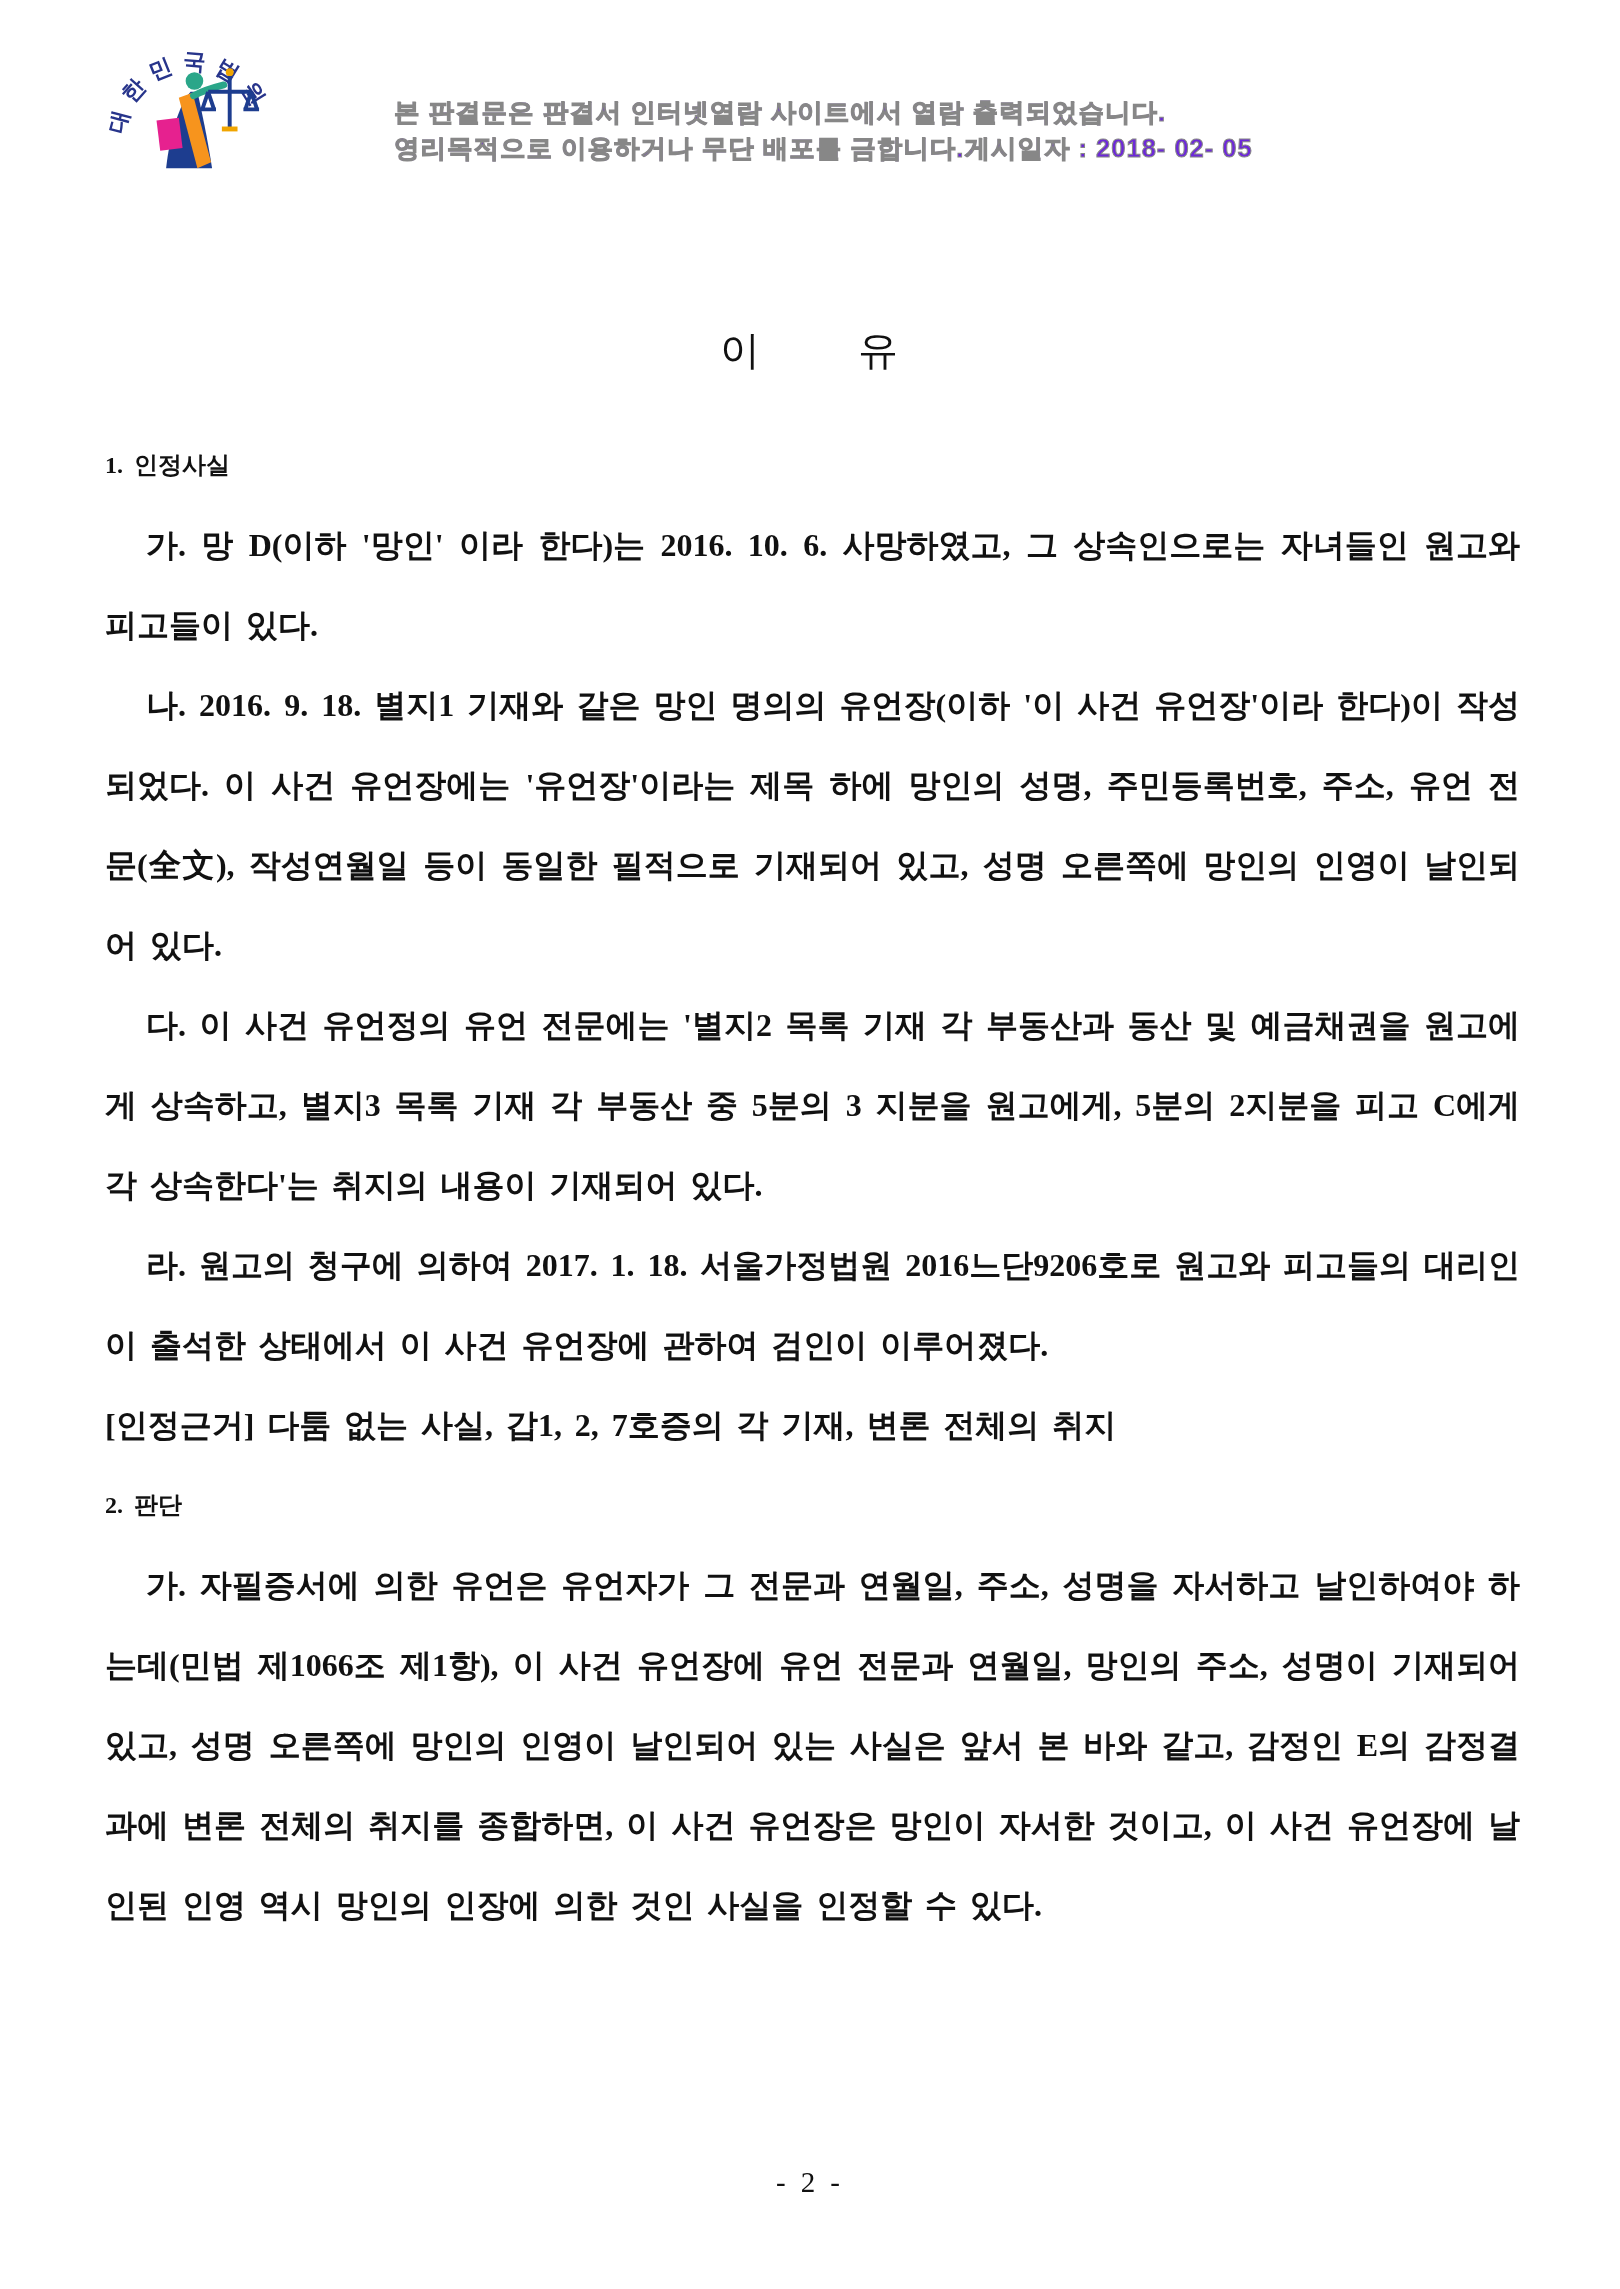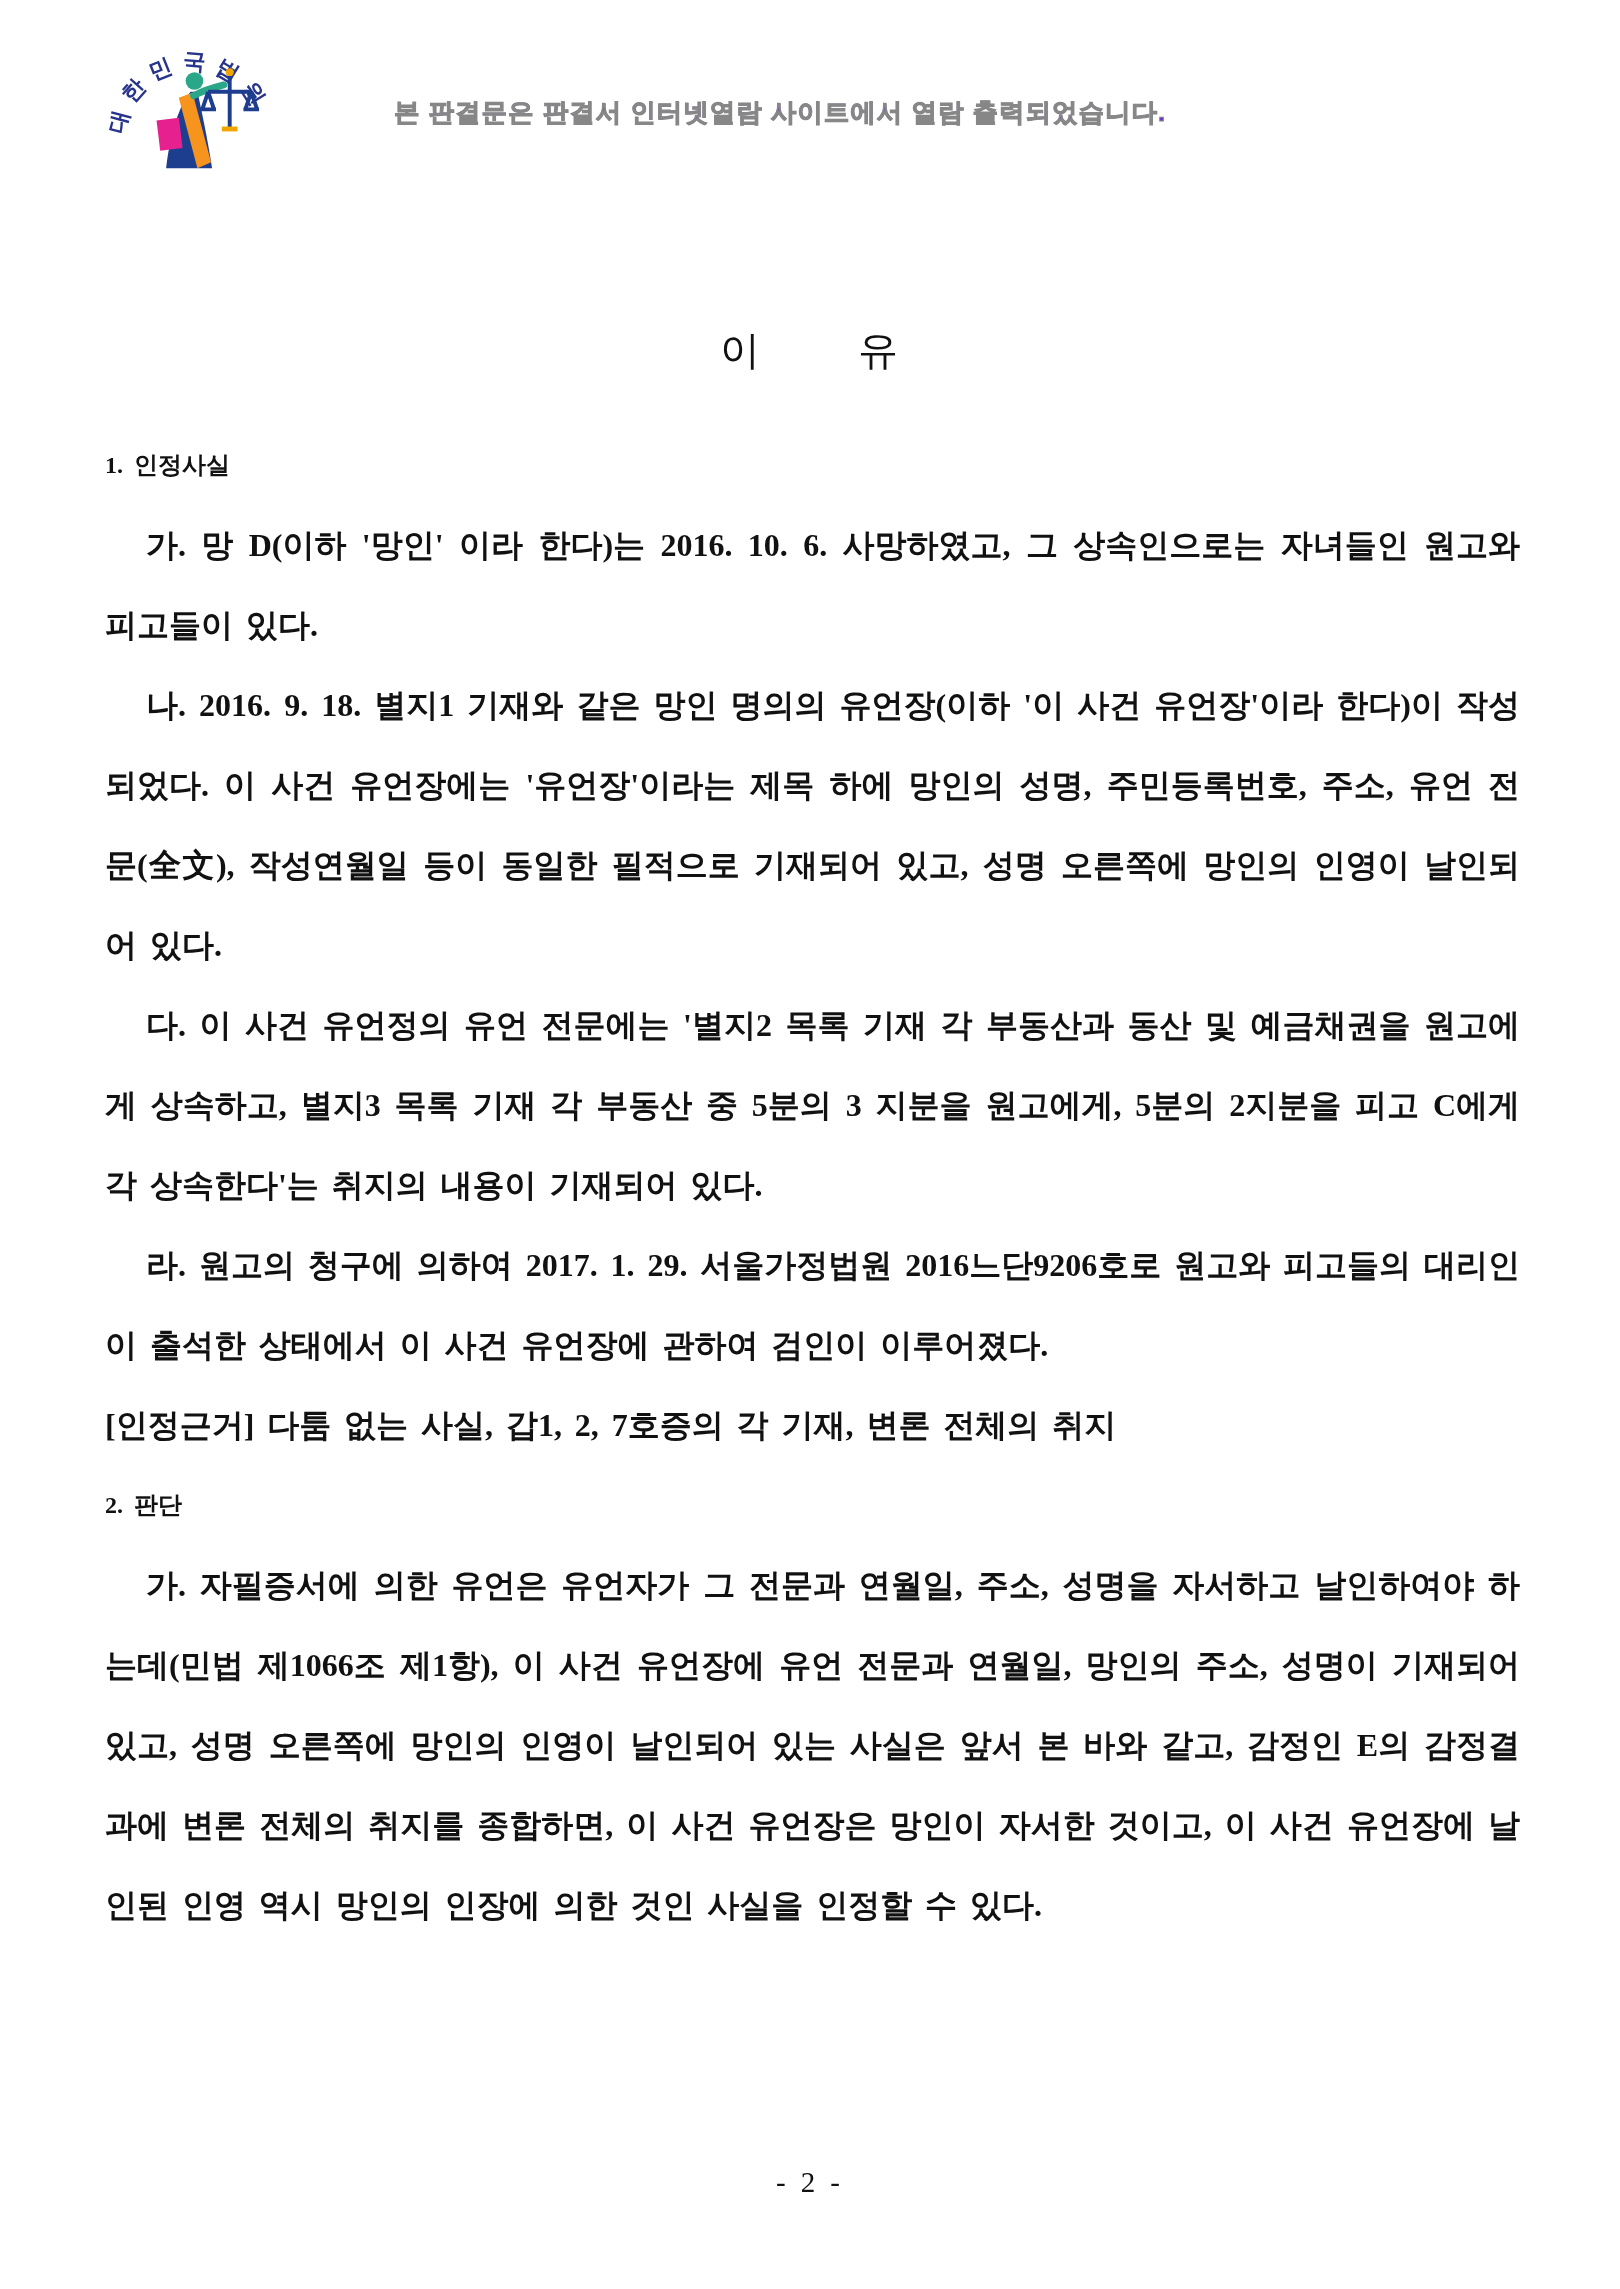--- a/index.html
+++ b/index.html
@@ -114,30 +114,31 @@
         <path d="M102,58 L96,76 M102,58 L108,76 M94,76 L110,76"></path>
         <path d="M146,58 L140,76 M146,58 L152,76 M138,76 L154,76"></path>
       </g>
       <circle cx="124" cy="38" r="4" fill="#f0a500"></circle>
       <path d="M116,96 L132,96" stroke="#f0a500" stroke-width="5"></path>
     </svg>
   </div>
 
   <div class="notice">
     <div>본 판결문은 판결서 인터넷열람 사이트에서 열람 출력되었습니다.</div>
+    <div>영리목적으로 이용하거나 무단 배포를 금합니다.게시일자 : 2018- 02- 05</div>
   </div>
 
   <h1 class="doc-title">이        유</h1>
 
   <main class="content">
     <h2>1. 인정사실</h2>
     <p class="indent">가. 망 D(이하 '망인' 이라 한다)는 2016. 10. 6. 사망하였고, 그 상속인으로는 자녀들인 원고와 피고들이 있다.</p>
     <p class="indent">나. 2016. 9. 18. 별지1 기재와 같은 망인 명의의 유언장(이하 '이 사건 유언장'이라 한다)이 작성되었다. 이 사건 유언장에는 '유언장'이라는 제목 하에 망인의 성명, 주민등록번호, 주소, 유언 전문(全文), 작성연월일 등이 동일한 필적으로 기재되어 있고, 성명 오른쪽에 망인의 인영이 날인되어 있다.</p>
     <p class="indent">다. 이 사건 유언정의 유언 전문에는 '별지2 목록 기재 각 부동산과 동산 및 예금채권을 원고에게 상속하고, 별지3 목록 기재 각 부동산 중 5분의 3 지분을 원고에게, 5분의 2지분을 피고 C에게 각 상속한다'는 취지의 내용이 기재되어 있다.</p>
-    <p class="indent">라. 원고의 청구에 의하여 2017. 1. 29. 서울가정법원 2016느단9206호로 원고와 피고들의 대리인이 출석한 상태에서 이 사건 유언장에 관하여 검인이 이루어졌다.</p>
+    <p class="indent">라. 원고의 청구에 의하여 2017. 1. 18. 서울가정법원 2016느단9206호로 원고와 피고들의 대리인이 출석한 상태에서 이 사건 유언장에 관하여 검인이 이루어졌다.</p>
     <p>[인정근거] 다툼 없는 사실, 갑1, 2, 7호증의 각 기재, 변론 전체의 취지</p>
 
     <h2>2. 판단</h2>
     <p class="indent">가. 자필증서에 의한 유언은 유언자가 그 전문과 연월일, 주소, 성명을 자서하고 날인하여야 하는데(민법 제1066조 제1항), 이 사건 유언장에 유언 전문과 연월일, 망인의 주소, 성명이 기재되어 있고, 성명 오른쪽에 망인의 인영이 날인되어 있는 사실은 앞서 본 바와 같고, 감정인 E의 감정결과에 변론 전체의 취지를 종합하면, 이 사건 유언장은 망인이 자서한 것이고, 이 사건 유언장에 날인된 인영 역시 망인의 인장에 의한 것인 사실을 인정할 수 있다.</p>
   </main>
 
   <footer class="page-number">- 2 -</footer>
 
 </div>
 

